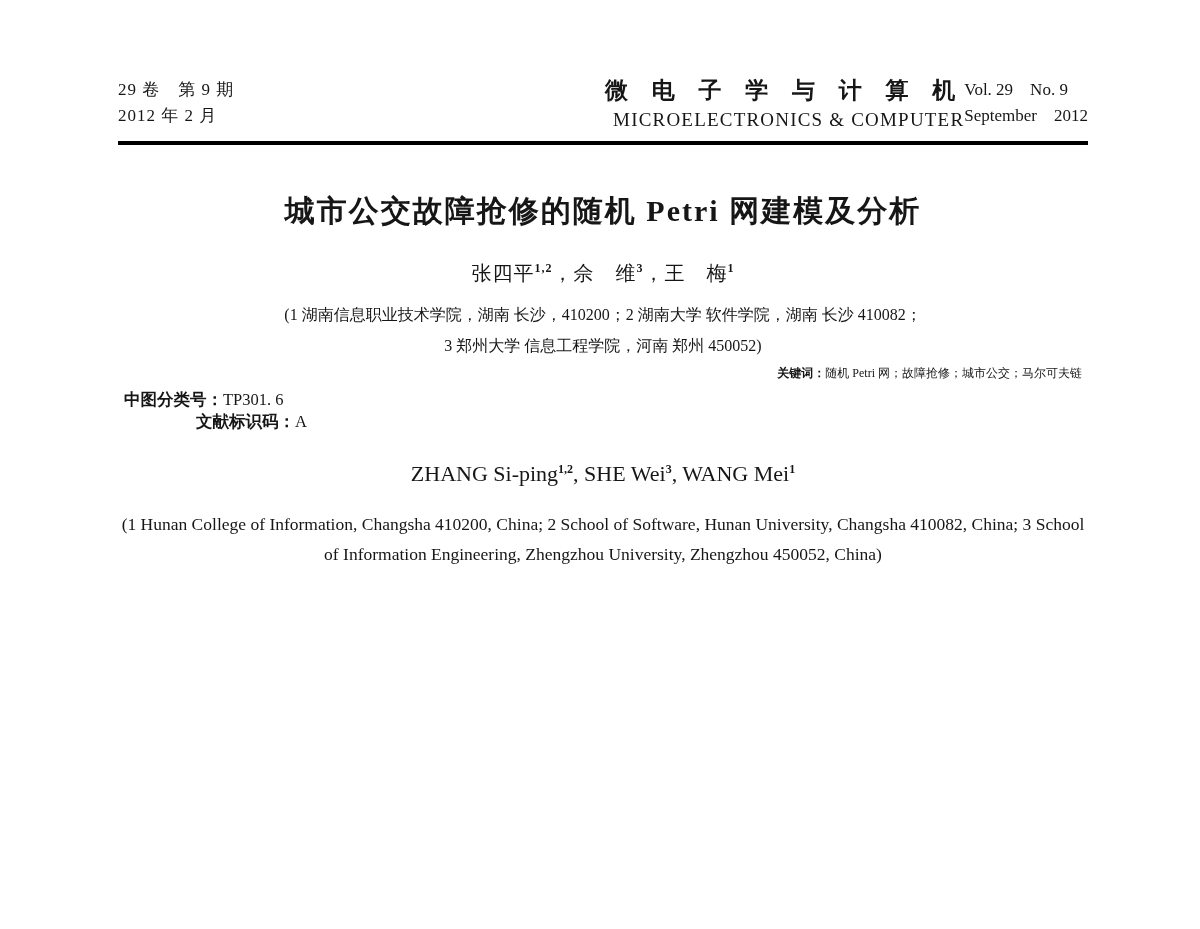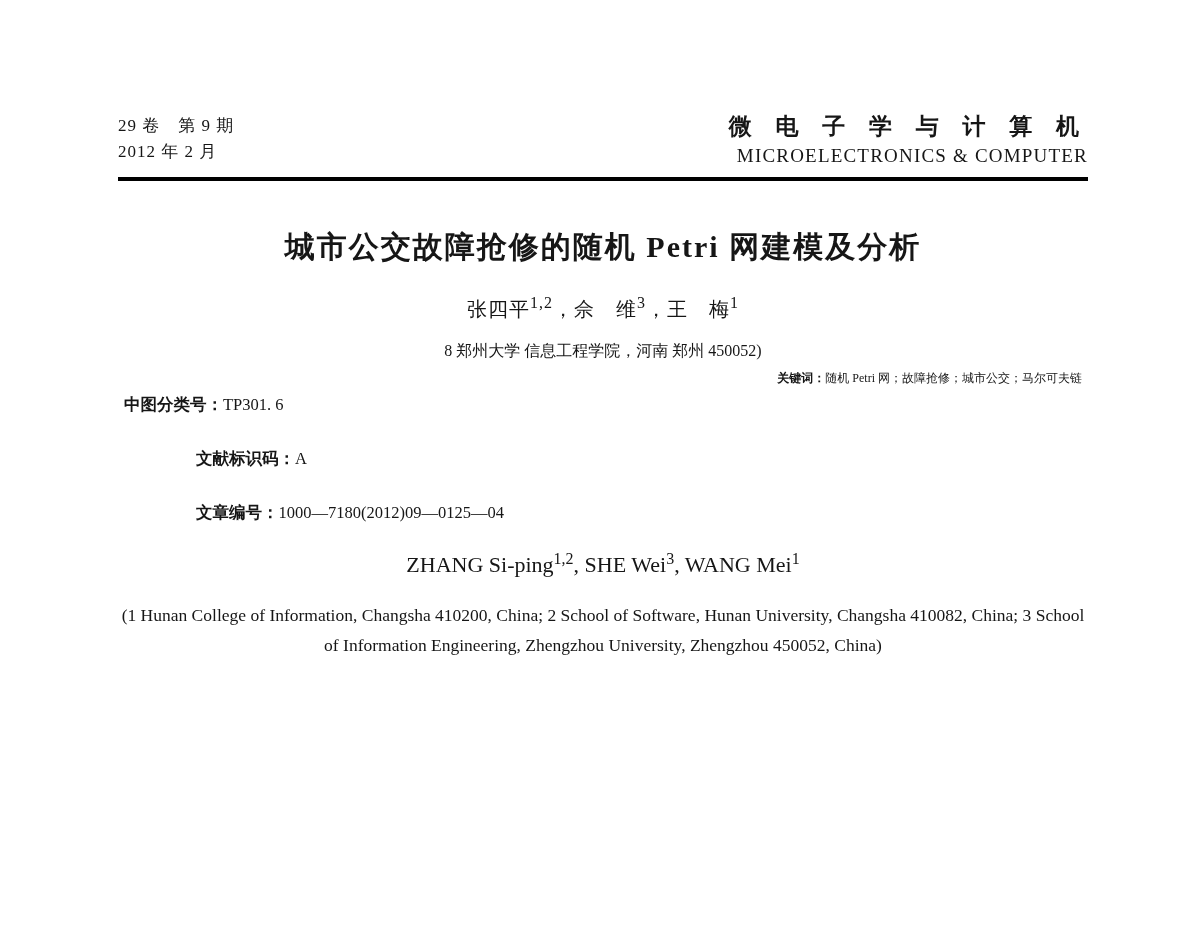--- a/index.html
+++ b/index.html
@@ -11,21 +11,21 @@
   }
   body {
     width: 1200px;
     height: 929px;
     overflow: hidden;
   }
   .page {
     box-sizing: border-box;
     width: 1200px;
     height: 916px;
-    padding: 111px 112px 0 118px;
+    padding: 75px 112px 0 118px;
   }
 
   
   .journal-header {
     display: flex;
     align-items: center;
     justify-content: space-between;
   }
   .jh-left {
     font-size: 17px;
@@ -67,22 +67,23 @@
     font-weight: 700;
     letter-spacing: 2px;
   }
   .authors-cn {
     margin-top: 28px;
     text-align: center;
     font-size: 20px;
     letter-spacing: 1px;
   }
   .authors-cn sup, .authors-en sup {
-    font-size: 16px;
+    font-size: 12px;
     line-height: 0;
+    font-weight: bold;
   }
   .affil-cn {
     margin-top: 12px;
     text-align: center;
     font-size: 16px;
     line-height: 1.95;
   }
 
   
   .abstract {
@@ -98,21 +99,21 @@
     line-height: 1.78;
     text-align: right;
   }
   .meta-line {
     margin: 4px 6px 0 6px;
     font-size: 16.5px;
     display: flex;
     flex-direction: column;
   }
   .meta-item { white-space: nowrap; }
-  .meta-item + .meta-item { margin-left: 72px; margin-top: 32px; }
+  .meta-item + .meta-item { margin-left: 72px; }
 
   
   .title-en {
     margin: 42px auto 0 auto;
     max-width: 830px;
     text-align: center;
     font-size: 28px;
     font-weight: 700;
     line-height: 1.6;
   }
@@ -136,38 +137,42 @@
 
   <div class="journal-header">
     <div class="jh-left">
       <div>29 卷　第 9 期</div>
       <div>2012 年 2 月</div>
     </div>
     <div class="jh-center">
       <div class="journal-cn">微 电 子 学 与 计 算 机</div>
       <div class="journal-en">MICROELECTRONICS &amp; COMPUTER</div>
     </div>
+    <div class="jh-right">
+      <div>Vol. 29　No. 9</div>
+      <div>September　2012</div>
+    </div>
   </div>
   <div class="header-rule"></div>
 
   <h1 class="title-cn">城市公交故障抢修的随机 Petri 网建模及分析</h1>
 
   <div class="authors-cn"><span><span>张四平</span><sup>1,2</sup></span><span>，</span><span><span>佘　维</span><sup>3</sup></span><span>，</span><span><span>王　梅</span><sup>1</sup></span></div>
 
   <div class="affil-cn">
-    <div>8 郑州大学 信息工程学院，河南 郑州 450052)</div>
+    <div>(1 湖南信息职业技术学院，湖南 长沙，410200；2 湖南大学 软件学院，湖南 长沙 410082；</div>
+    <div>3 郑州大学 信息工程学院，河南 郑州 450052)</div>
   </div>
 
 
   <p class="keywords"><span class="b-label">关键词：</span><span>随机 Petri 网；故障抢修；城市公交；马尔可夫链</span></p>
 
   <div class="meta-line">
     <span class="meta-item"><span class="b-label">中图分类号：</span><span>TP301. 6</span></span>
     <span class="meta-item"><span class="b-label">文献标识码：</span><span>A</span></span>
-    <span class="meta-item"><span class="b-label">文章编号：</span><span>1000—7180(2012)09—0125—04</span></span>
   </div>
 
 
   <div class="authors-en"><span><span>ZHANG Si-ping</span><sup>1,2</sup></span><span>, </span><span><span>SHE Wei</span><sup>3</sup></span><span>, </span><span><span>WANG Mei</span><sup>1</sup></span></div>
 
   <div class="affil-en">(1 Hunan College of Information, Changsha 410200, China; 2 School of Software, Hunan University, Changsha 410082, China; 3 School of Information Engineering, Zhengzhou University, Zhengzhou 450052, China)</div>
 
 </div>
 
 </body></html>

